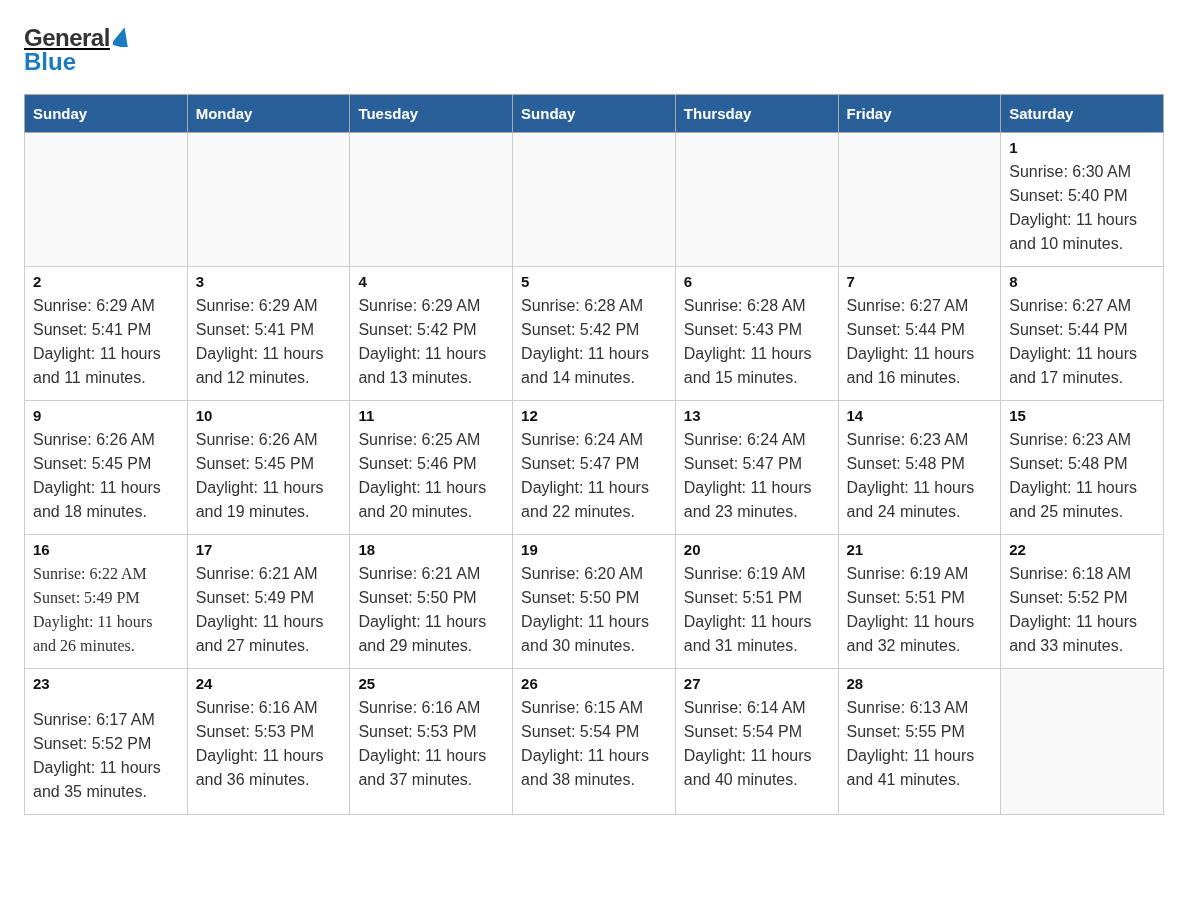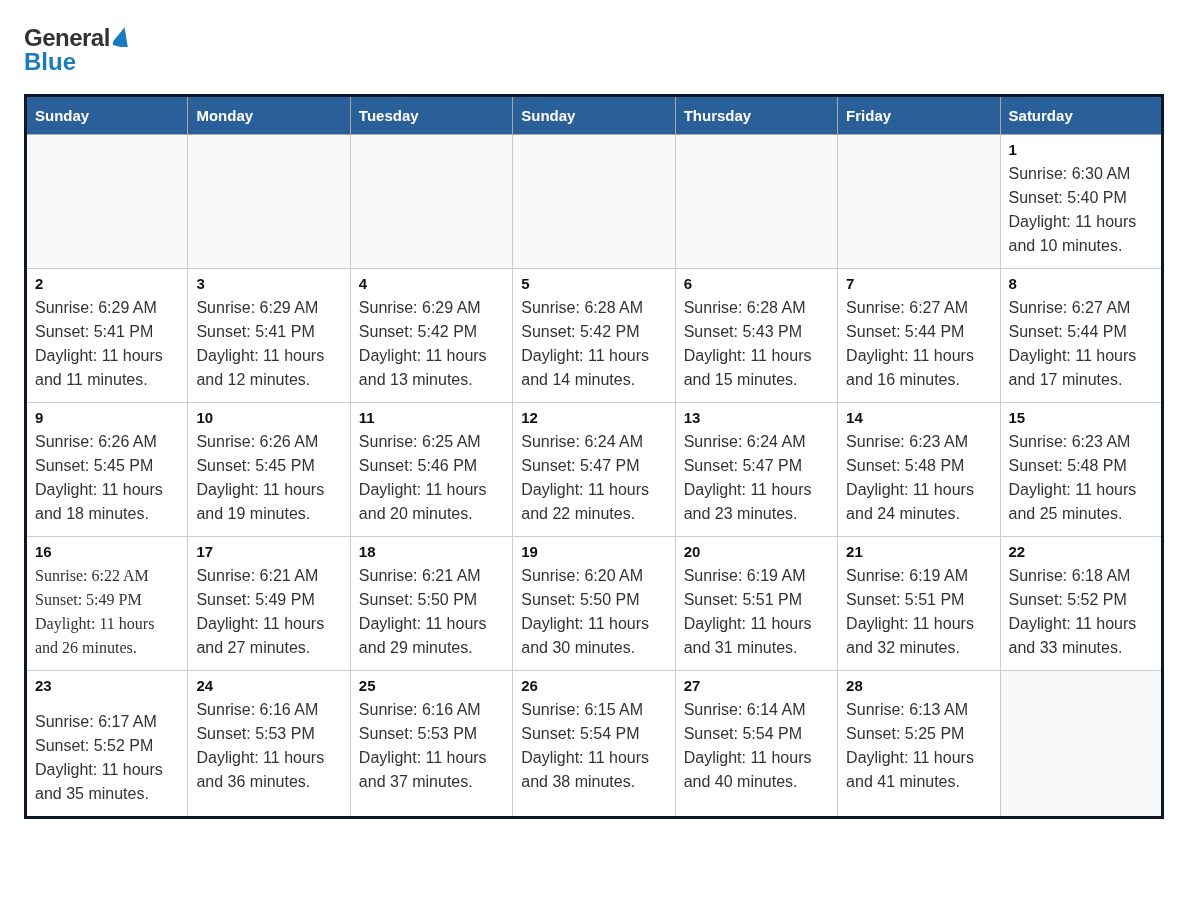--- a/index.html
+++ b/index.html
@@ -31,21 +31,21 @@
       line-height: 1.1;
     }
     .location-title {
       font-size: 22px;
       color: #333;
       margin-top: 4px;
     }
     .calendar {
       width: 100%;
       border-collapse: collapse;
-      border: 3px solid #0f172a;
+      border: 1px solid #0f172a;
     }
     .calendar th {
       background-color: #2a6099;
       color: #fff;
       font-size: 15px;
       font-weight: bold;
       padding: 10px 8px;
       text-align: left;
       border: 1px solid #aaa;
     }
@@ -69,20 +69,21 @@
       font-size: 16px;
       color: #333;
       line-height: 1.5;
     }
     .empty-cell {
       background: #f9f9f9;
     }
     .logo-top-row {
       display: flex;
       align-items: center;
+      text-decoration: underline;
     }
   </style>
 </head>
 <body>
 
 <div class="header">
   <div class="logo">
     <div class="logo-top-row">
       <span style="font-size:24px;font-weight:bold;color:#333;letter-spacing:-0.5px;">General</span>
       <span style="display:inline-block;margin-left:3px;margin-top:2px;">
@@ -312,20 +313,20 @@
         <td>
           <span class="day-number">27</span>
           <div class="day-info" style="white-space: pre-line;">Sunrise: 6:14 AM
 Sunset: 5:54 PM
 Daylight: 11 hours
 and 40 minutes.</div>
         </td>
         <td>
           <span class="day-number">28</span>
           <div class="day-info" style="white-space: pre-line;">Sunrise: 6:13 AM
-Sunset: 5:25 PM
+Sunset: 5:55 PM
 Daylight: 11 hours
 and 41 minutes.</div>
         </td>
         <td class="empty-cell"></td>
       </tr>
     </tbody>
 </table>
 
 </body></html>

